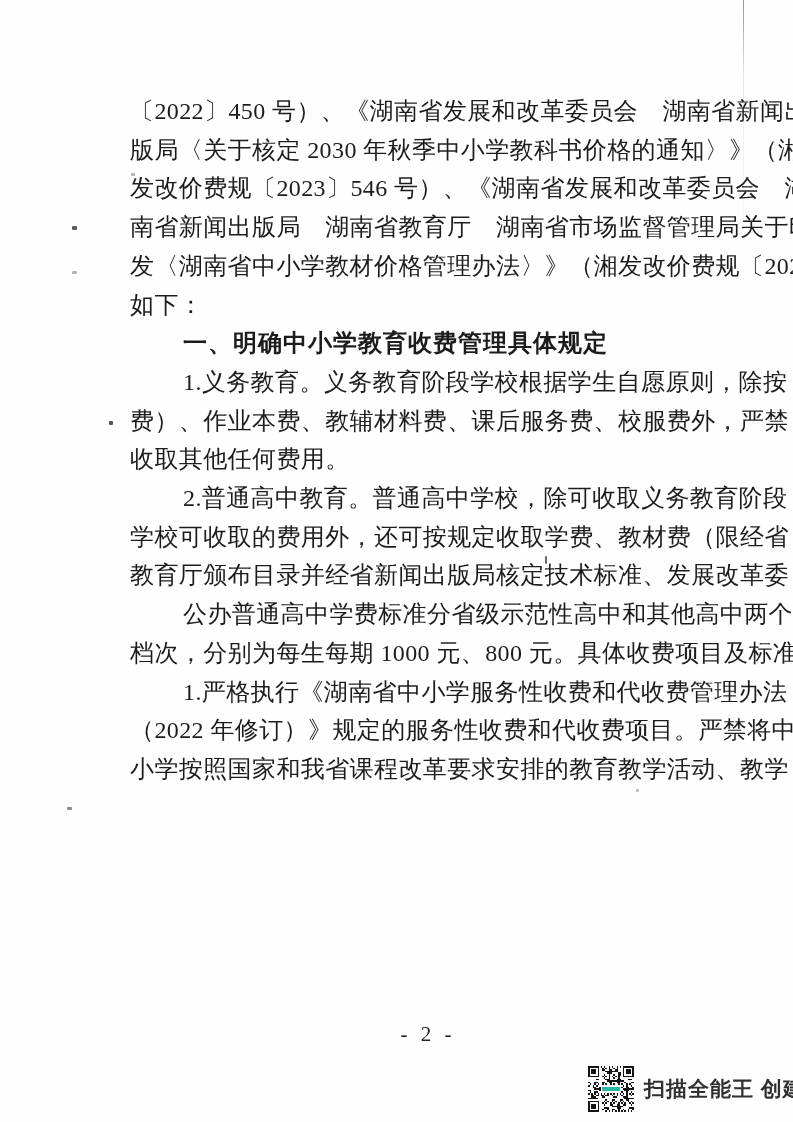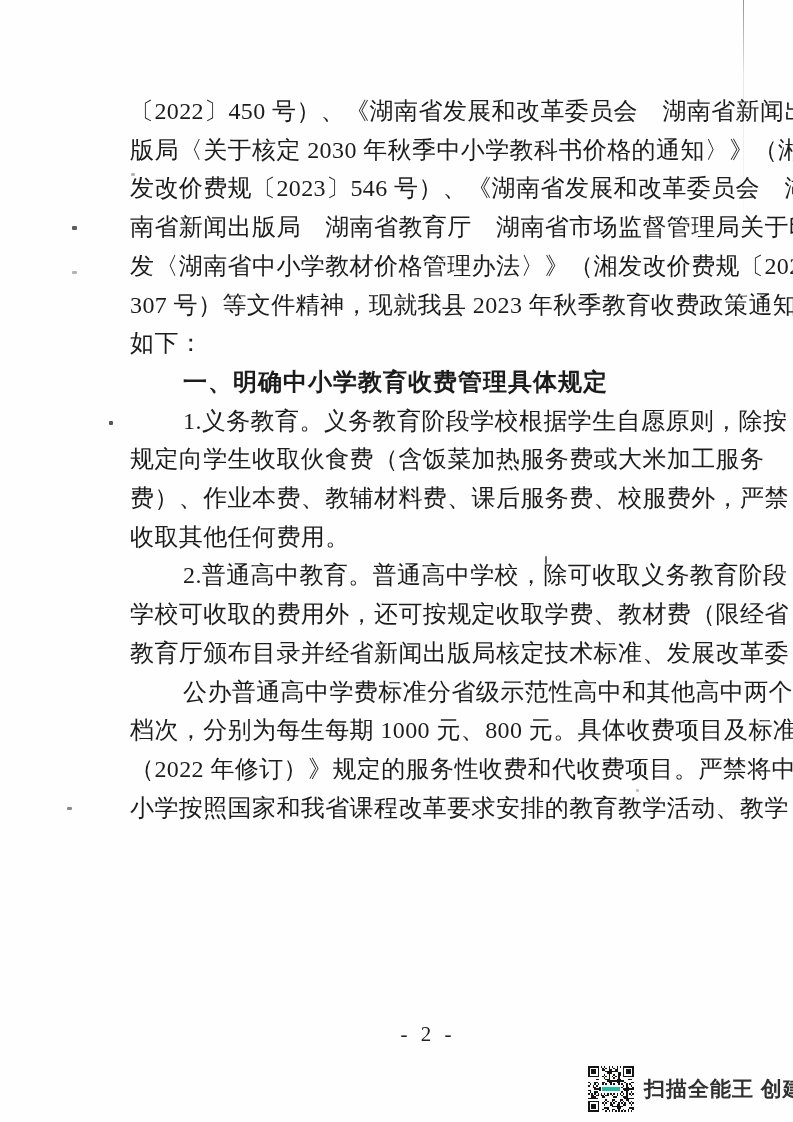--- a/index.html
+++ b/index.html
@@ -77,32 +77,31 @@
 <body>
 
 <div class="page">
 
   <div class="content">
       <div class="line">〔2022〕450 号）、《湖南省发展和改革委员会　湖南省新闻出</div>
       <div class="line">版局〈关于核定 2030 年秋季中小学教科书价格的通知〉》（湘</div>
       <div class="line">发改价费规〔2023〕546 号）、《湖南省发展和改革委员会　湖</div>
       <div class="line">南省新闻出版局　湖南省教育厅　湖南省市场监督管理局关于印</div>
       <div class="line">发〈湖南省中小学教材价格管理办法〉》（湘发改价费规〔2022〕</div>
-      <div class="line">307 号）等文件精神，现就我县 2023 年秋季教育收费政策通知</div>
       <div class="line">如下：</div>
       <div class="line indent bold">一、明确中小学教育收费管理具体规定</div>
       <div class="line indent">1.义务教育。义务教育阶段学校根据学生自愿原则，除按</div>
-      <div class="line">规定向学生收取伙食费（含饭菜加热服务费或大米加工服务</div>
       <div class="line">费）、作业本费、教辅材料费、课后服务费、校服费外，严禁</div>
       <div class="line">收取其他任何费用。</div>
       <div class="line indent">2.普通高中教育。普通高中学校，除可收取义务教育阶段</div>
       <div class="line">学校可收取的费用外，还可按规定收取学费、教材费（限经省</div>
       <div class="line">教育厅颁布目录并经省新闻出版局核定技术标准、发展改革委</div>
       <div class="line indent">公办普通高中学费标准分省级示范性高中和其他高中两个</div>
       <div class="line">档次，分别为每生每期 1000 元、800 元。具体收费项目及标准</div>
+      <div class="line indent">1.严格执行《湖南省中小学服务性收费和代收费管理办法</div>
       <div class="line">（2022 年修订）》规定的服务性收费和代收费项目。严禁将中</div>
       <div class="line">小学按照国家和我省课程改革要求安排的教育教学活动、教学</div>
     </div>
 
   <div class="page-number">- 2 -</div>
 
   <div class="footer-watermark">
     <svg class="qr" viewBox="0 0 29 29" shape-rendering="crispEdges">
         <rect x="8" y="0" width="1" height="1" fill="#141414"></rect>
         <rect x="10" y="0" width="1" height="1" fill="#141414"></rect>

